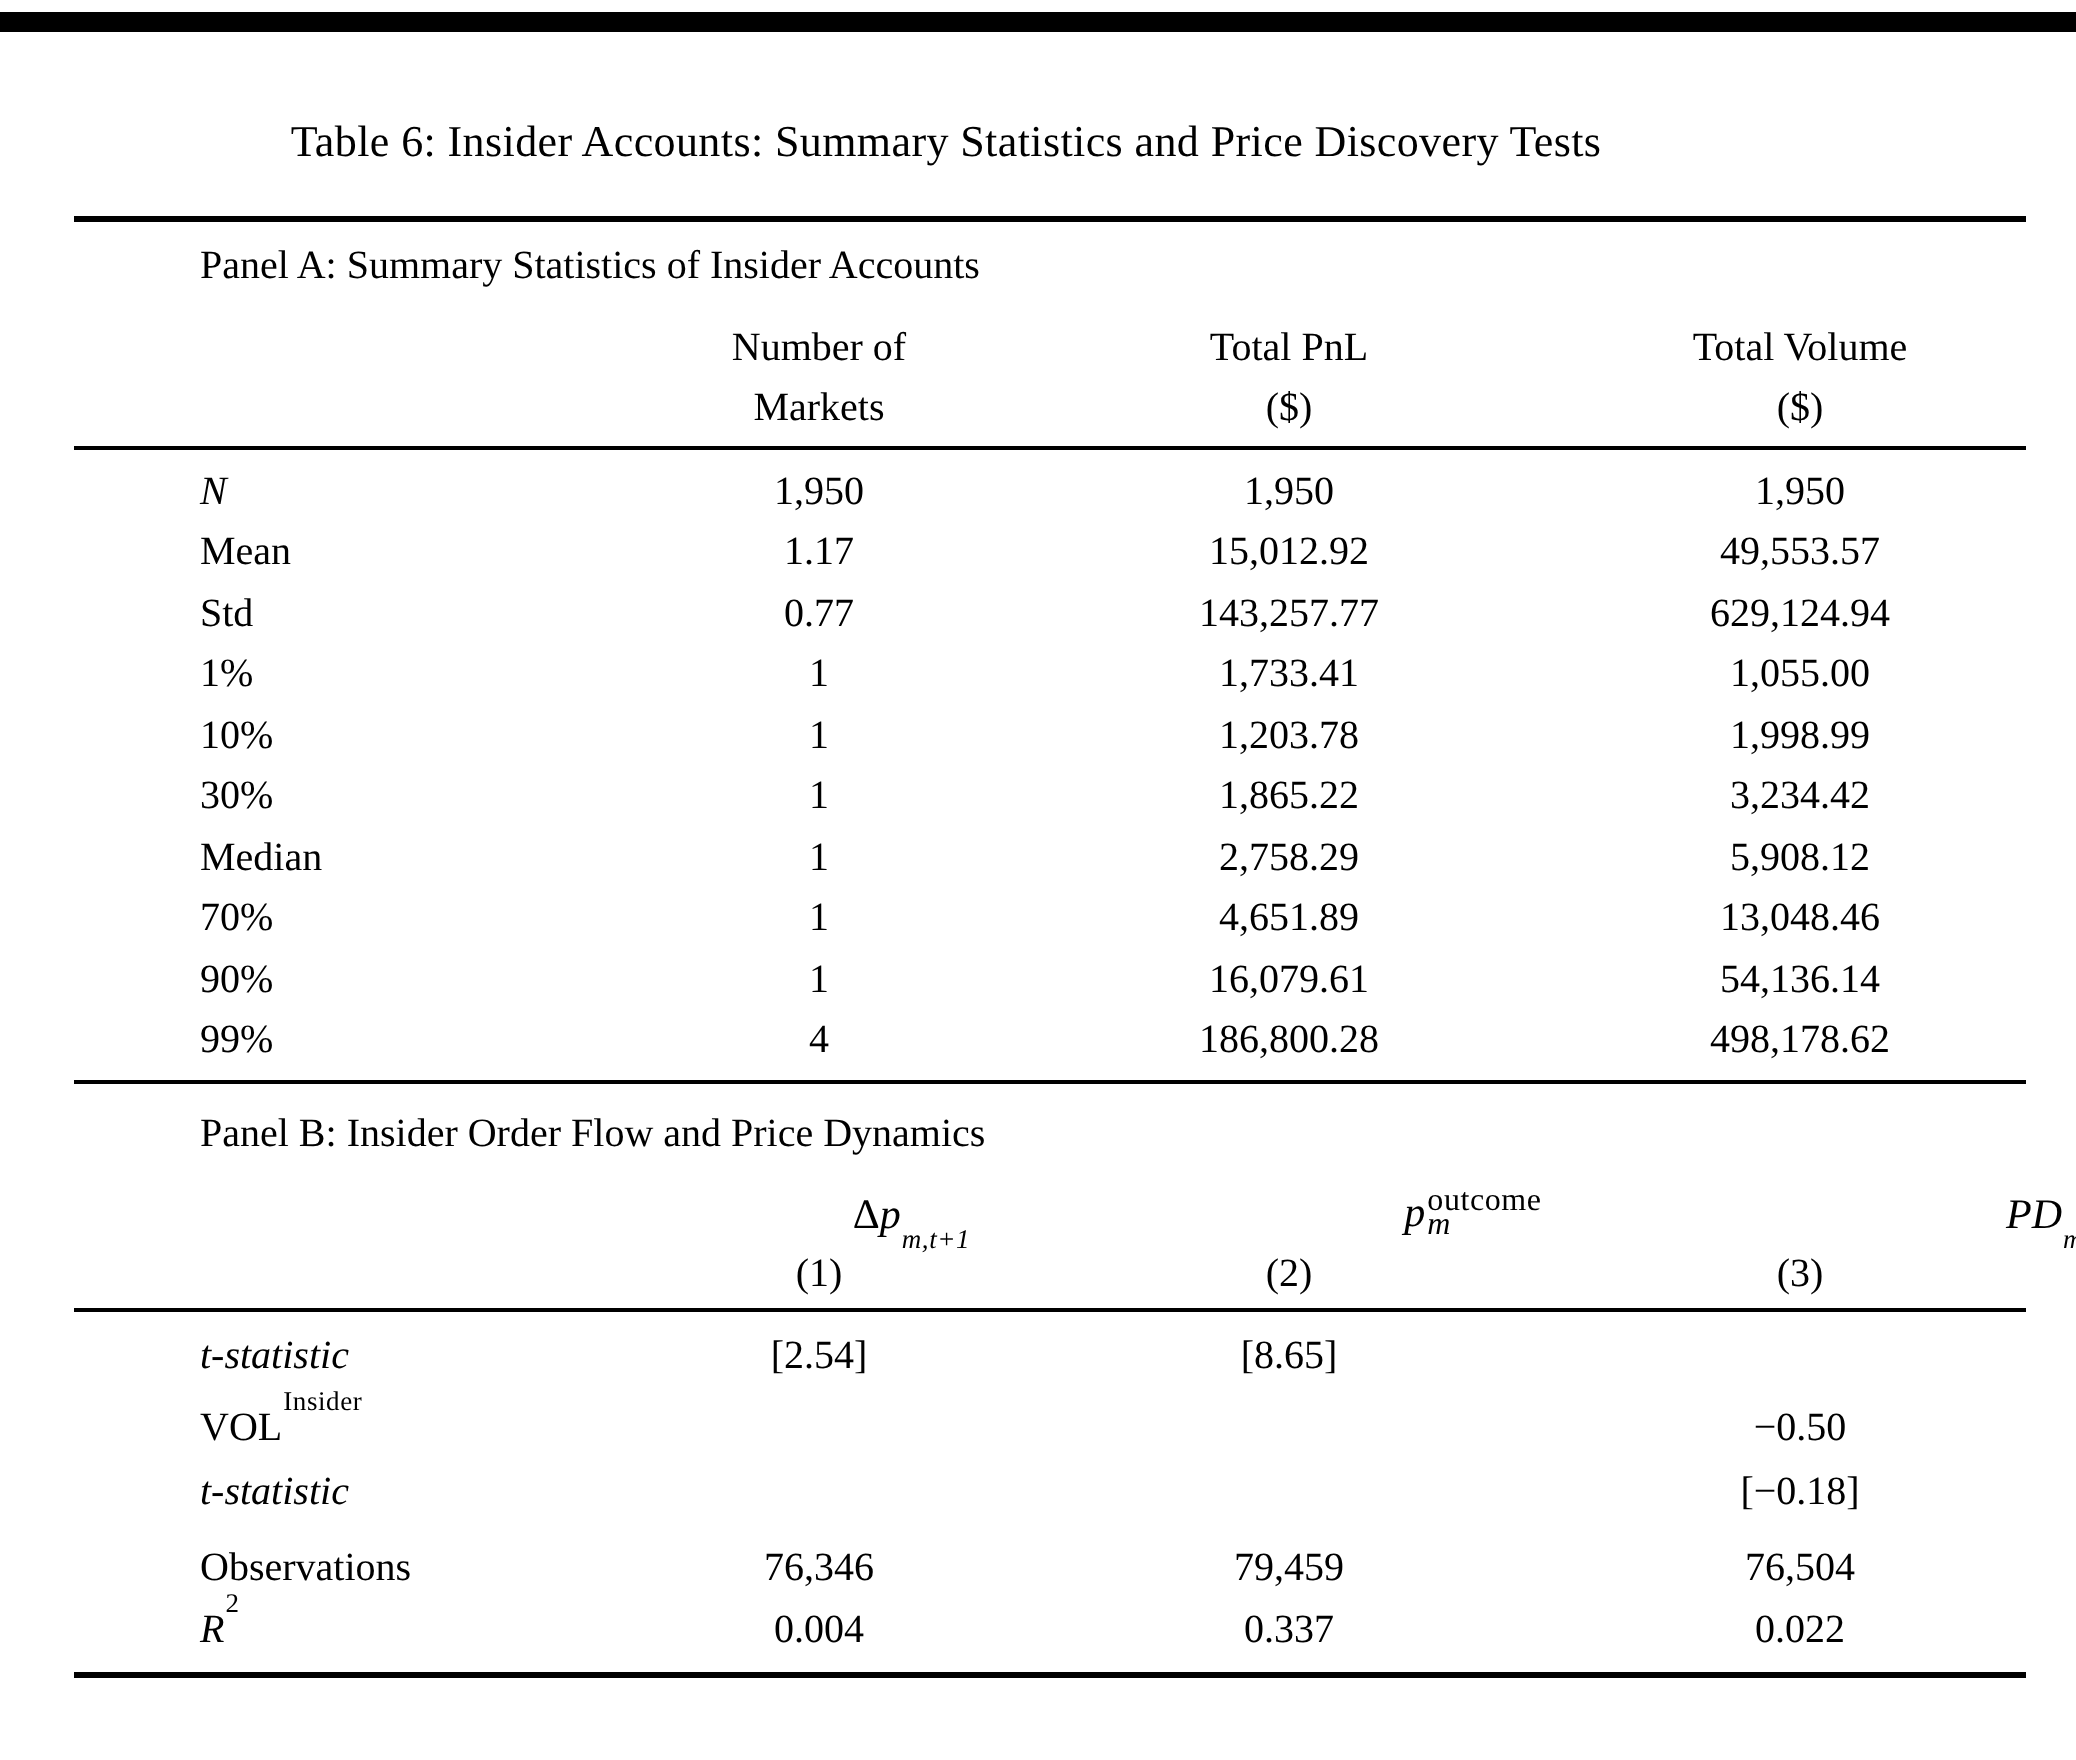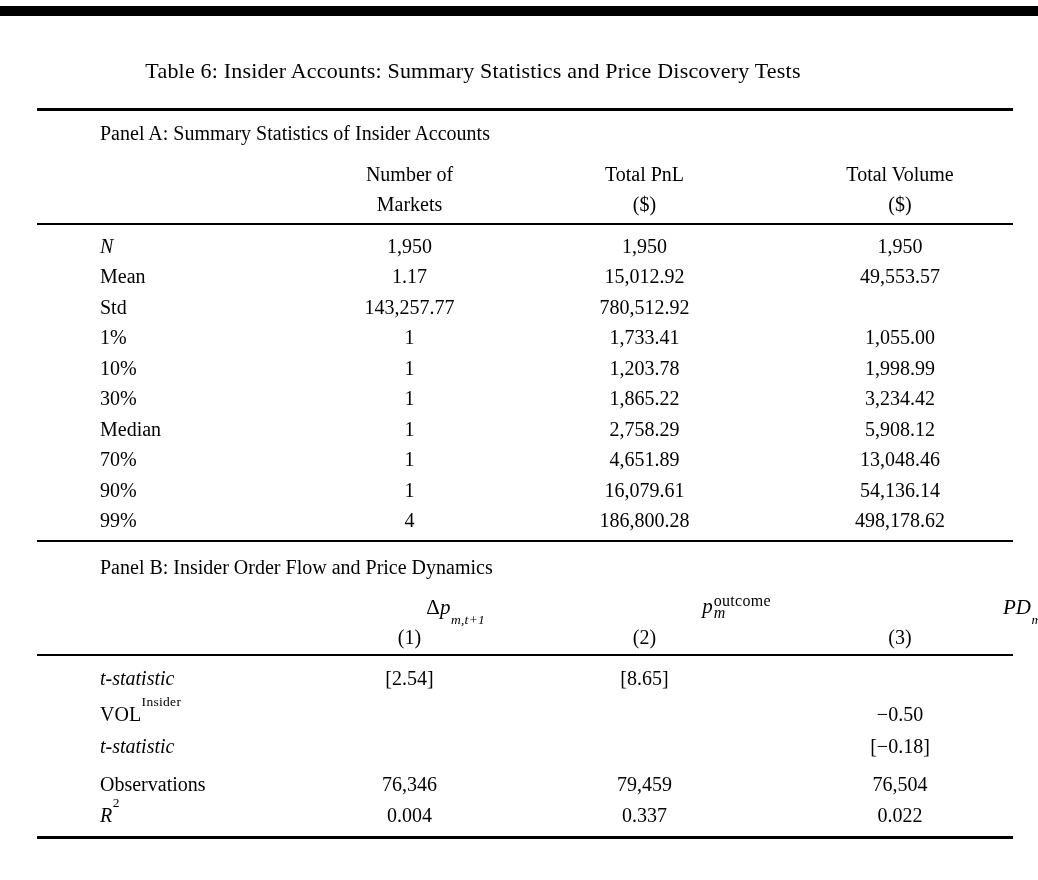--- a/index.html
+++ b/index.html
@@ -129,22 +129,23 @@
         <div class="c">1,950</div>
       </div>
       <div class="row">
         <div class="c lbl">Mean</div>
         <div class="c">1.17</div>
         <div class="c">15,012.92</div>
         <div class="c">49,553.57</div>
       </div>
       <div class="row">
         <div class="c lbl">Std</div>
+        <div class="c">0.77</div>
         <div class="c">143,257.77</div>
-        <div class="c">780,512.92</div>
+        <div class="c">629,124.94</div>
       </div>
       <div class="row">
         <div class="c lbl">1%</div>
         <div class="c">1</div>
         <div class="c">1,733.41</div>
         <div class="c">1,055.00</div>
       </div>
       <div class="row">
         <div class="c lbl">10%</div>
         <div class="c">1</div>

